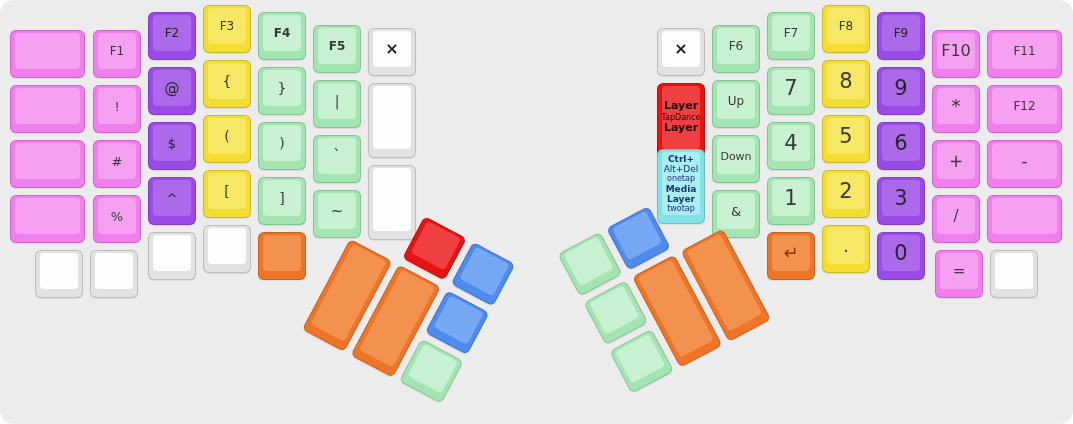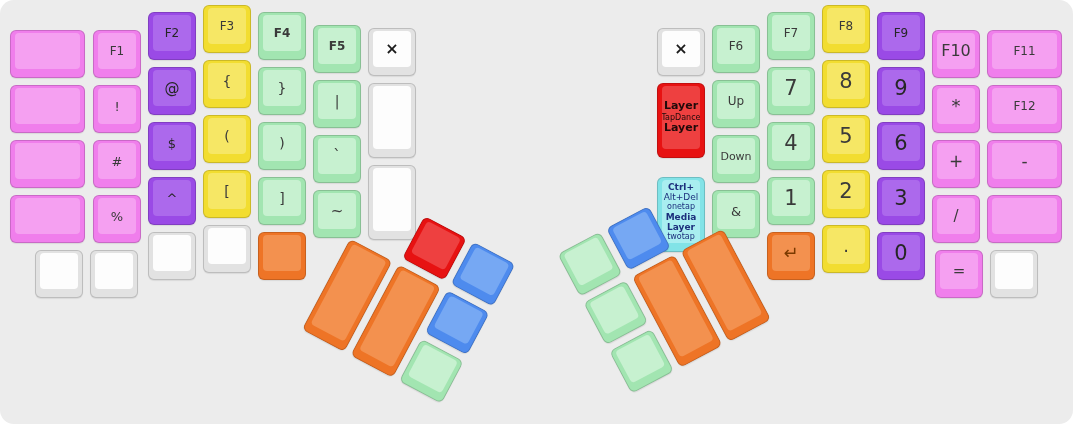--- a/index.html
+++ b/index.html
@@ -201,21 +201,21 @@
           <span class="klabel" style="font-size: 16px; font-weight: 700;">×</span>
         </div>
       </div>
       <div class="key c-red" style="left: 657px; top: 83px; width: 48px; height: 75px;">
         <div class="keytop">
           <div class="kline" style="font-weight: 700; font-size: 11px;">Layer</div>
           <div class="kline" style="font-size: 8px;">TapDance</div>
           <div class="kline" style="font-weight: 700; font-size: 11px;">Layer</div>
         </div>
       </div>
-      <div class="key c-cyan" style="left: 657px; top: 177px; width: 48px; height: 75px;">
+      <div class="key c-cyan" style="left: 657px; top: 149px; width: 48px; height: 75px;">
         <div class="keytop">
           <div class="kline" style="font-weight: 700; font-size: 9px;">Ctrl+</div>
           <div class="kline" style="font-weight: 400; font-size: 9px;">Alt+Del</div>
           <div class="kline" style="font-size: 8px;">onetap</div>
           <div class="kline" style="font-weight: 700; font-size: 9px;">Media</div>
           <div class="kline" style="font-weight: 700; font-size: 9px;">Layer</div>
           <div class="kline" style="font-size: 8px;">twotap</div>
         </div>
       </div>
       <div class="key c-green" style="left: 712px; top: 25px; width: 48px; height: 48px;">

